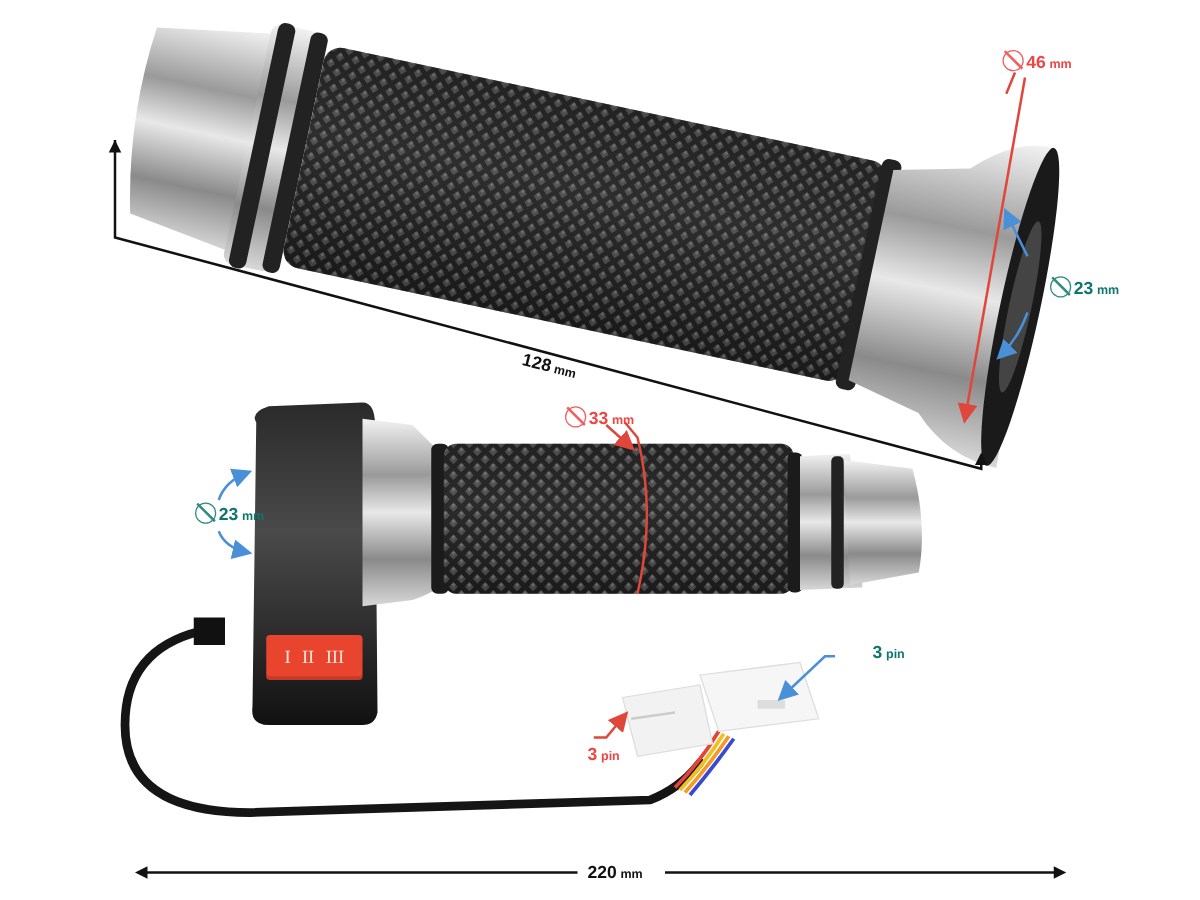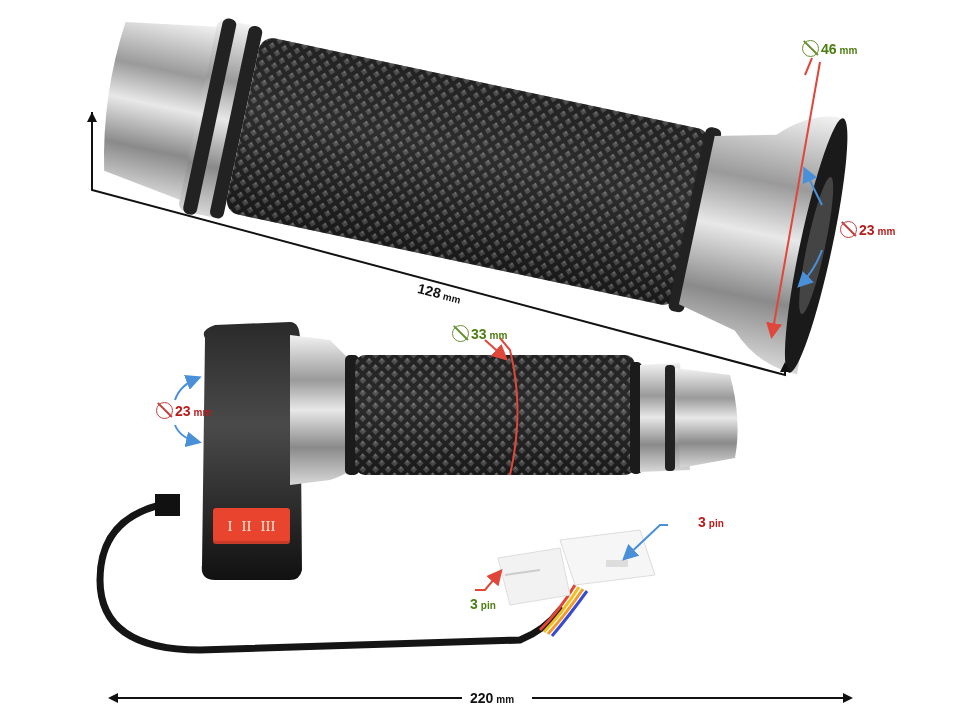--- a/index.html
+++ b/index.html
@@ -2,22 +2,22 @@
 <html><head>
   <meta charset="utf-8">
   <style>
     html, body { margin: 0; padding: 0; background: #ffffff; }
     body { width: 960px; height: 720px; position: relative; overflow: hidden; font-family: "Liberation Sans", sans-serif; }
     .stage { position: absolute; left: 0; top: 0; width: 960px; height: 720px; }
     svg.art { position: absolute; left: 0; top: 0; }
     .label { position: absolute; font-family: "Liberation Sans", sans-serif; font-weight: bold; white-space: nowrap; line-height: 1; }
     .label .num { font-size: 14px; }
     .label .unit { font-size: 10px; margin-left: 3px; }
-    .red { color: #4d7c0f; }
-    .blue { color: #b91c1c; padding-left: 28px; }
+    .red { color: #ef4444; }
+    .blue { color: #0f766e; padding-left: 28px; }
     .black { color: #111111; }
     .diam { display: inline-block; width: 15px; height: 15px; border: 1.5px solid currentColor; border-radius: 50%; position: relative; vertical-align: -3px; margin-right: 2px; opacity: 0.85; }
     .diam::after { content: ""; position: absolute; left: -2px; top: 6px; width: 20px; height: 1.5px; background: currentColor; transform: rotate(45deg); }
     .switch-btn { position: absolute; left: 213px; top: 508px; width: 77px; height: 36px; background: #e9452e; border-radius: 3px; display: flex; align-items: center; justify-content: center; gap: 9px; color: #f4e4d8; font-family: "Liberation Serif", serif; font-size: 15px; box-shadow: inset 0 -3px 0 rgba(0,0,0,0.15); }
   </style>
 </head>
 <body>
 
 <div class="stage">
 

